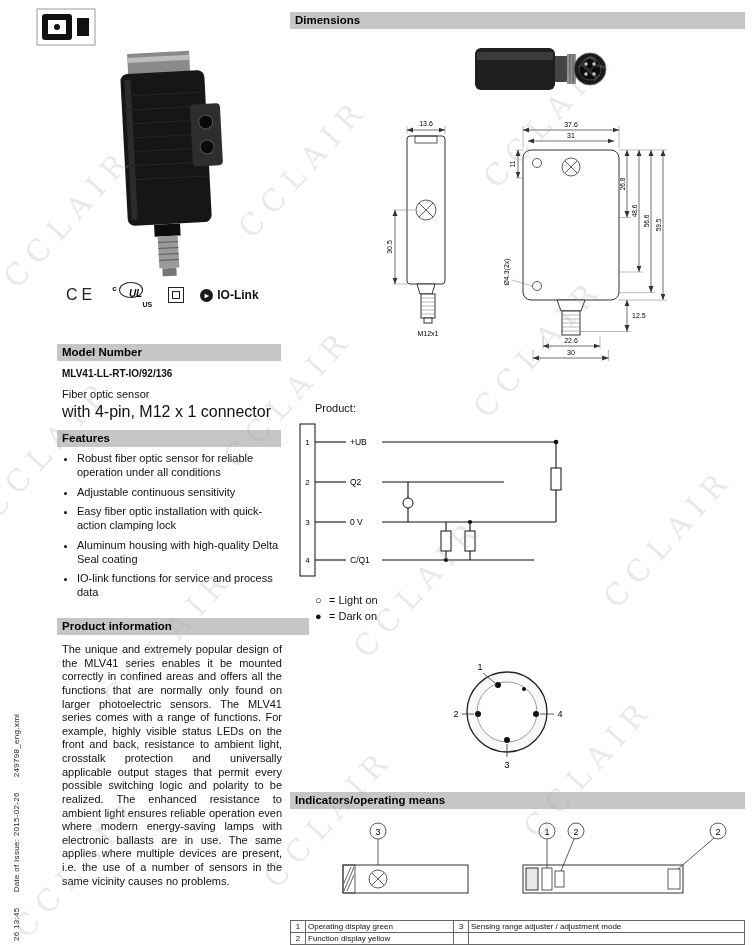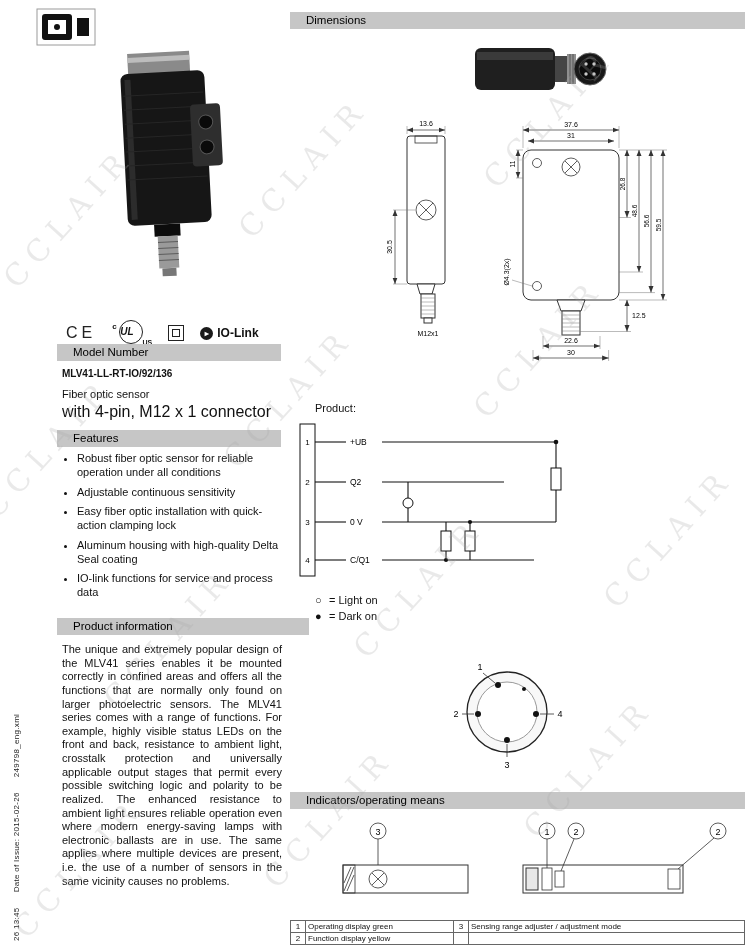--- a/index.html
+++ b/index.html
@@ -1,46 +1,46 @@
 <!DOCTYPE html>
 <html><head>
 <meta charset="utf-8">
 <style>
   * { margin:0; padding:0; box-sizing:border-box; }
   html,body { background:#e9e9e9; }
   body { font-family:"Liberation Sans", sans-serif; color:#111; }
   .page { position:relative; width:756px; height:945px; background:#fff; overflow:hidden; margin:0 auto; }
 
   .abs { position:absolute; }
-  .bar { position:absolute; height:17px; background:#c6c6c6; font-size:11.5px; font-weight:normal;
-         line-height:17px; padding-left:16px; color:#000; }
+  .bar { position:absolute; height:17px; background:#c6c6c6; font-size:11.5px; font-weight:bold;
+         line-height:17px; padding-left:5px; color:#000; }
 
   
   .wm { position:absolute; z-index:9; pointer-events:none; font-family:"DejaVu Serif", serif;
         font-size:30px; letter-spacing:9px; color:#a8a8a8; opacity:.24;
         transform:rotate(-48deg); white-space:nowrap; }
 
   
   .side { position:absolute; left:12px; top:941px; transform:rotate(-90deg); transform-origin:0 0;
           font-size:8px; color:#222; white-space:pre; letter-spacing:.3px; }
 
   
   .model-number { position:absolute; font-size:10px; font-weight:bold; }
   .body-text    { position:absolute; font-size:11px; }
   .features     { position:absolute; font-size:11px; line-height:1.25; padding-left:13px; }
   .features li  { margin-bottom:6px; }
   .pinfo        { position:absolute; font-size:11px; line-height:1.24; text-align:justify; }
 
   
-  .certs { position:absolute; display:flex; align-items:center; gap:16px;margin-top:38px; }
+  .certs { position:absolute; display:flex; align-items:center; gap:16px; }
   .ce    { font-size:16px; letter-spacing:4px; color:#222; }
   .ulwrap { position:relative; width:40px; height:26px; }
   .ulc   { position:absolute; left:0; top:2px; font-size:8px; font-weight:bold; }
-  .ulcirc{ position:absolute; left:7px; top:0; width:24px; height:24px; border:1.6px solid #222;
-           border-radius:50%; text-align:left; line-height:22px; font-size:10px; font-weight:bold; font-style:italic; }
+  .ulcirc{ position:absolute; left:7px; top:0; width:24px; height:16px; border:1.6px solid #222;
+           border-radius:50%; text-align:right; line-height:22px; font-size:10px; font-weight:bold; font-style:italic; }
   .ulus  { position:absolute; right:0; bottom:0; font-size:7px; font-weight:bold; }
   .sq2   { width:16px; height:16px; border:1.6px solid #222; display:flex; align-items:center; justify-content:center; }
   .sq2 span { width:8px; height:8px; border:1.3px solid #222; display:block; }
   .iolink { display:flex; align-items:center; gap:4px; font-size:12px; font-weight:bold; }
   .iol-ic { width:13px; height:13px; border-radius:50%; background:#1a1a1a; color:#fff; font-size:8px;
             line-height:13px; text-align:center; font-weight:bold; }
 
   
   svg { overflow:visible; }
   svg text { font-family:"Liberation Sans", sans-serif; fill:#000; }

